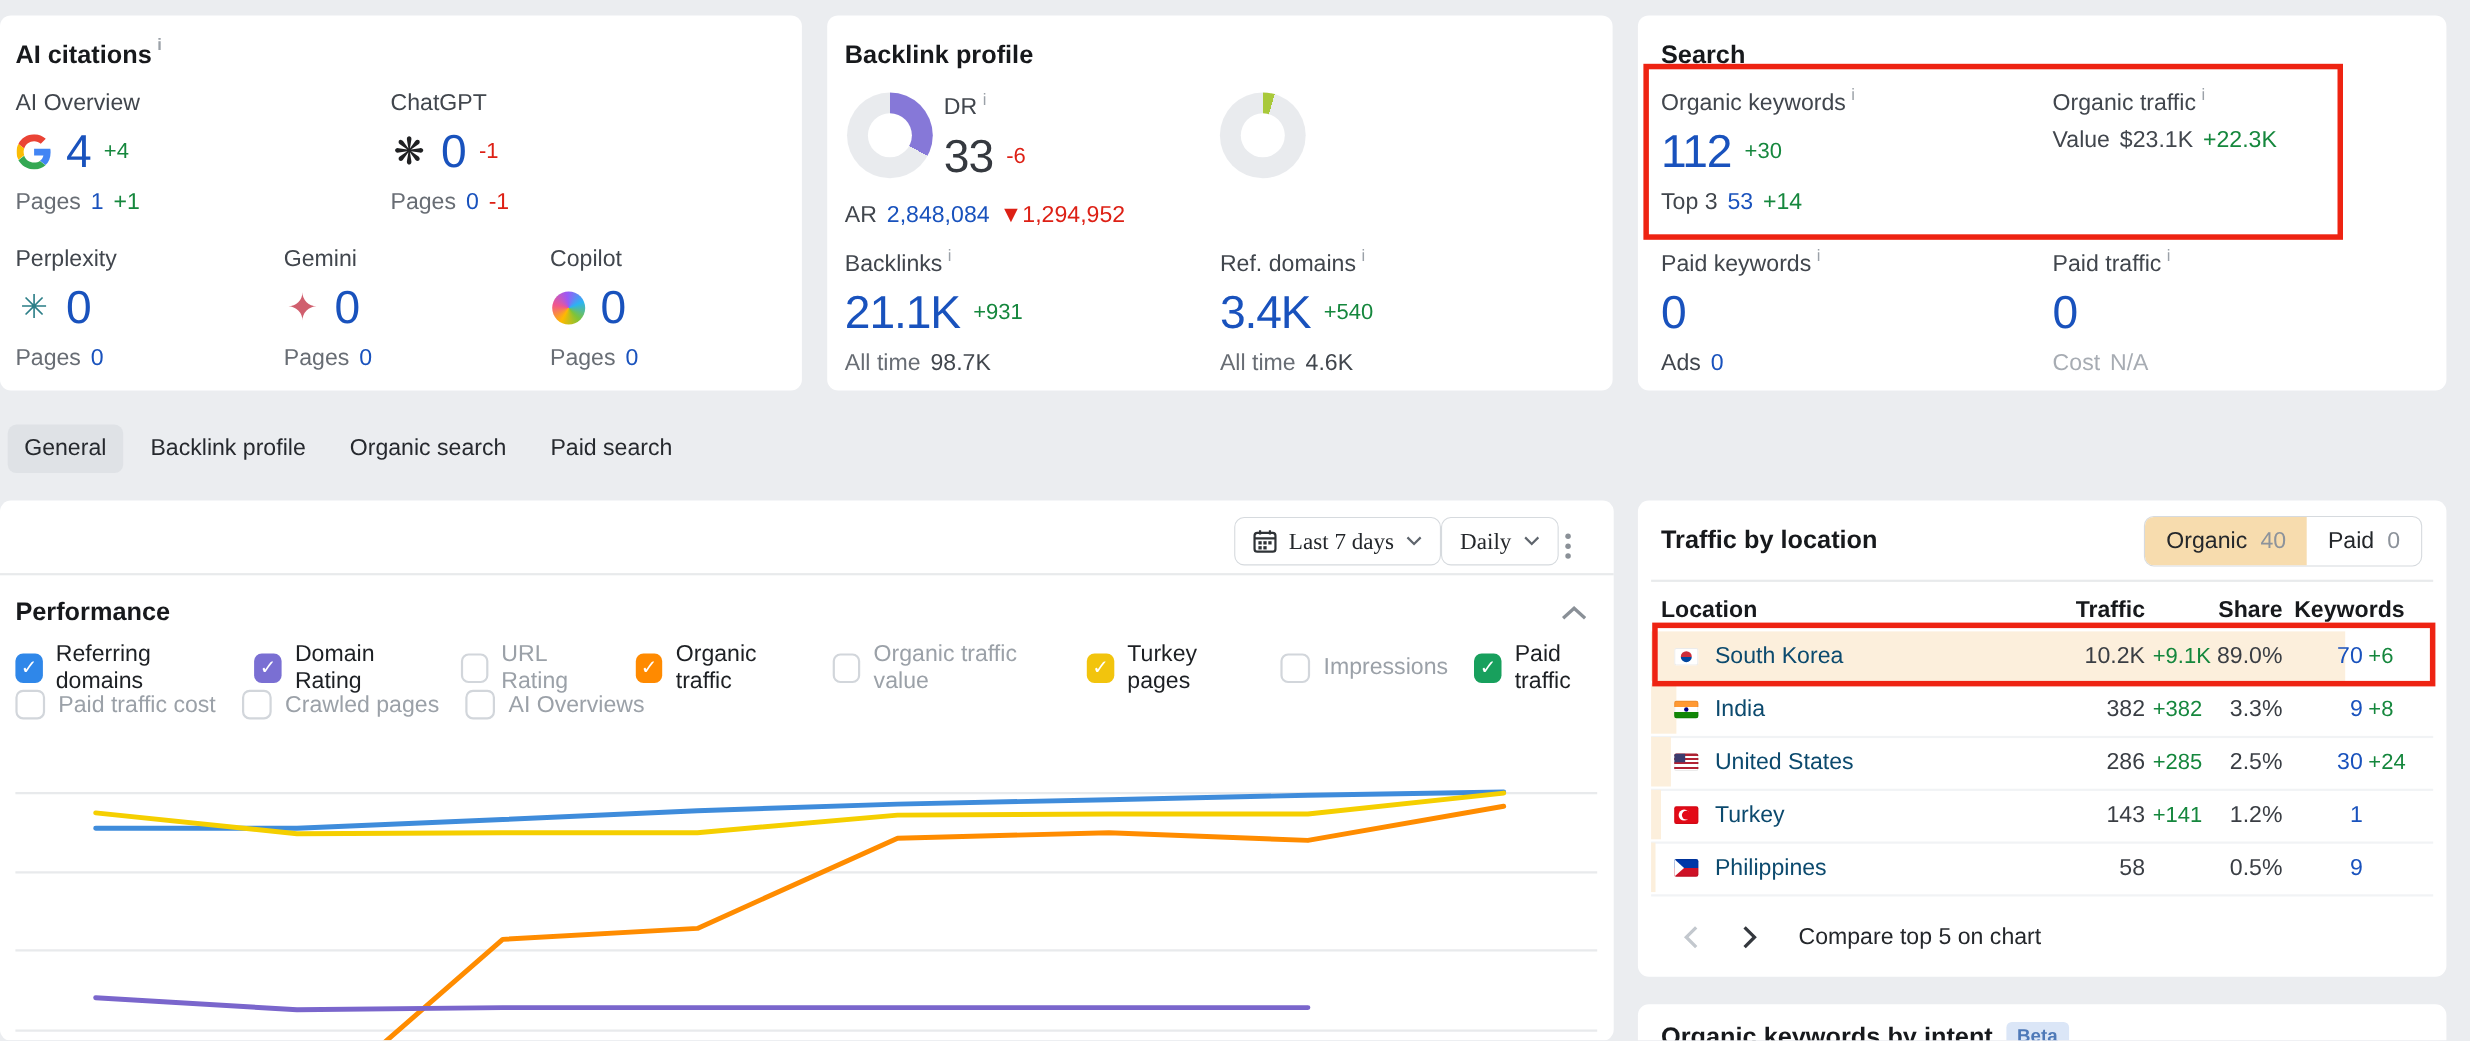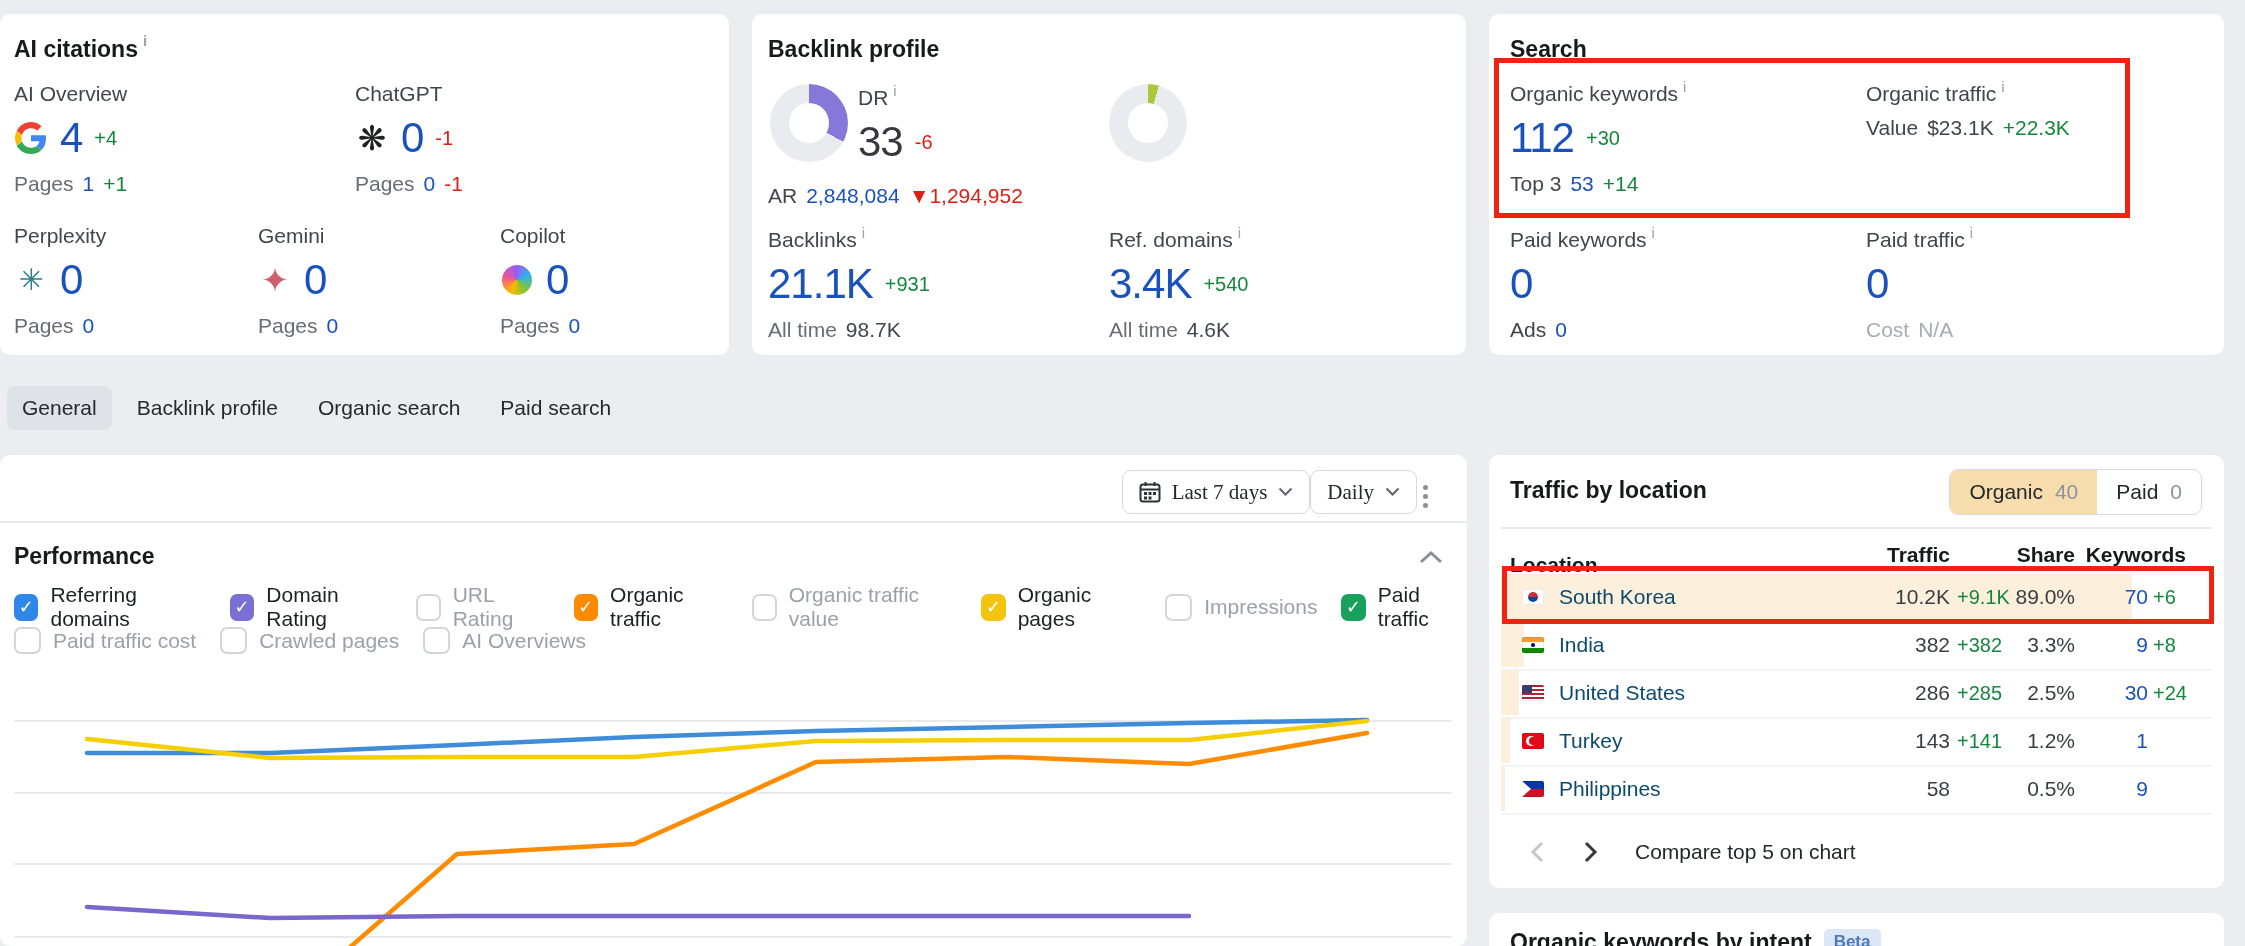--- a/index.html
+++ b/index.html
@@ -314,21 +314,21 @@
         <div class="cb">
       <span class="cb-box on" style="background:#ff8a00">✓</span>
       <span class="cb-label">Organic traffic</span>
     </div>
         <div class="cb off">
       <span class="cb-box"></span>
       <span class="cb-label">Organic traffic value</span>
     </div>
         <div class="cb">
       <span class="cb-box on" style="background:#f2c40d">✓</span>
-      <span class="cb-label">Organic pages</span>
+      <span class="cb-label">Turkey pages</span>
     </div>
         <div class="cb off">
       <span class="cb-box"></span>
       <span class="cb-label">Impressions</span>
     </div>
         <div class="cb">
       <span class="cb-box on" style="background:#18a05d">✓</span>
       <span class="cb-label">Paid traffic</span>
     </div>
       </div>
@@ -366,21 +366,21 @@
         <span>Organic</span>
         <span class="cnt">40</span>
       </div>
       <div class="seg-btn">
         <span>Paid</span>
         <span class="cnt">0</span>
       </div>
     </div>
     <div class="divider" style="left:12px;top:72px;width:711px;"></div>
 
-    <div class="th" style="left:21px;margin-top:10px;">Location</div>
+    <div class="th" style="left:21px;">Location</div>
     <div class="th" style="right:274px;">Traffic</div>
     <div class="th" style="right:149px;">Share</div>
     <div class="th" style="right:38px;">Keywords</div>
 
     <div id="loc-rows">
         <div class="t-row" style="top:118px;">
     <div class="share-bar" style="width:631px;"></div>
     <span class="flag f-kr"></span>
     <span class="t-name">South Korea</span>
     <span class="t-traffic">10.2K</span>

